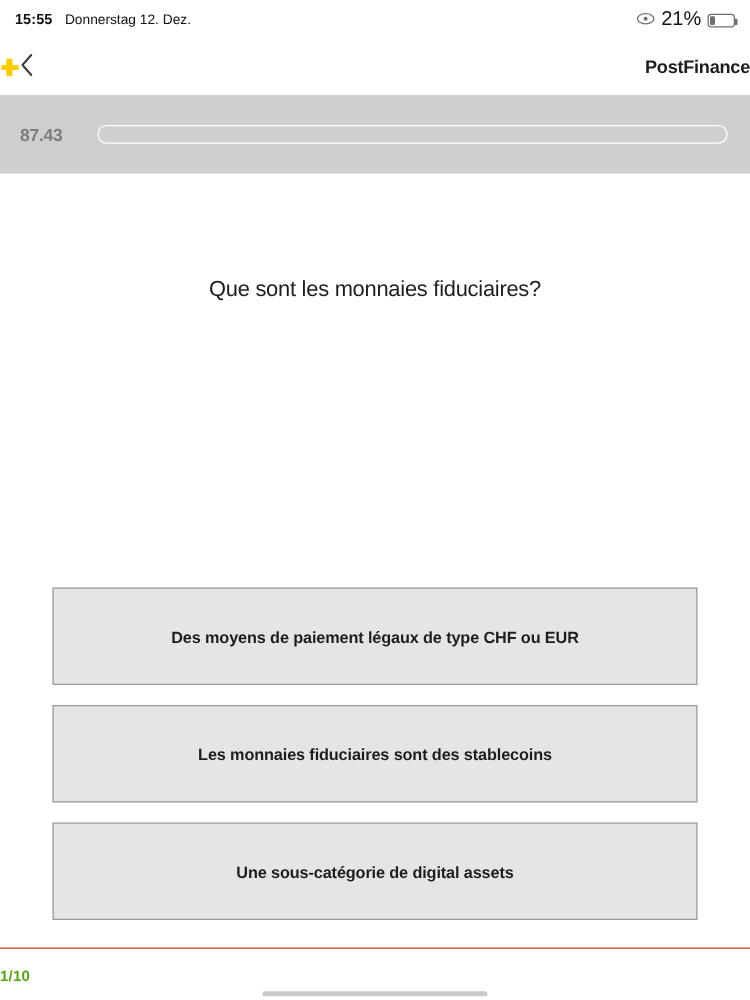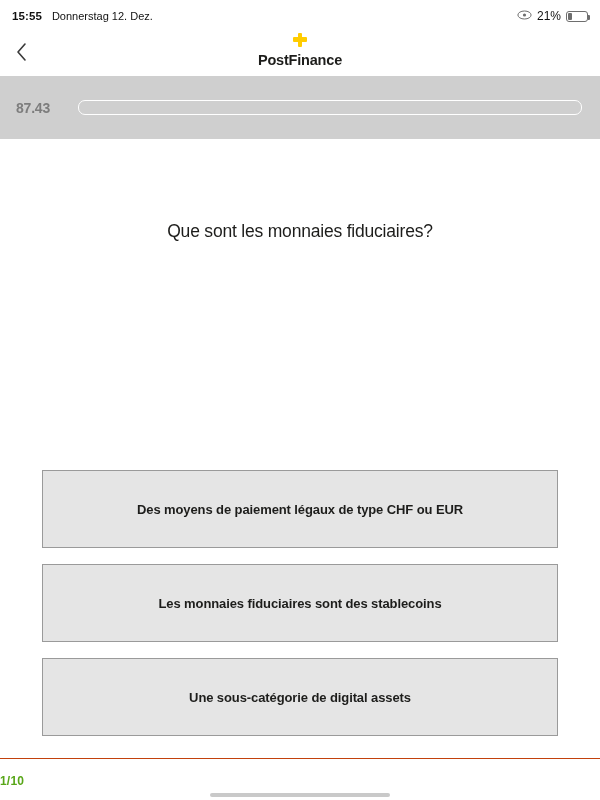--- a/index.html
+++ b/index.html
@@ -39,21 +39,21 @@
     font-weight: 400;
     font-size: 11px;
   }
   .status-spacer { flex: 1; }
   .status-right {
     display: flex;
     align-items: center;
     gap: 5px;
     font-size: 11px;
   }
-  .batt-pct { font-size: 12px; }
+  .batt-pct { font-size: 16px; }
   .batt-shell {
     width: 22px;
     height: 11px;
     border: 1px solid #6e6e6e;
     border-radius: 3px;
     position: relative;
     box-sizing: border-box;
   }
   .batt-shell::after {
     content: "";
@@ -94,24 +94,23 @@
     cursor: pointer;
   }
   .brand {
     position: absolute;
     left: 0;
     right: 0;
     top: 0;
     bottom: 0;
     display: flex;
     align-items: center;
-    justify-content: flex-start;
+    justify-content: space-between;
     gap: 5px;
     pointer-events: none;
-    flex-direction: column;
   }
   .brand-mark {
     width: 15px;
     height: 15px;
     position: relative;
     display: inline-block;
   }
   .brand-mark::before,
   .brand-mark::after {
     content: "";

